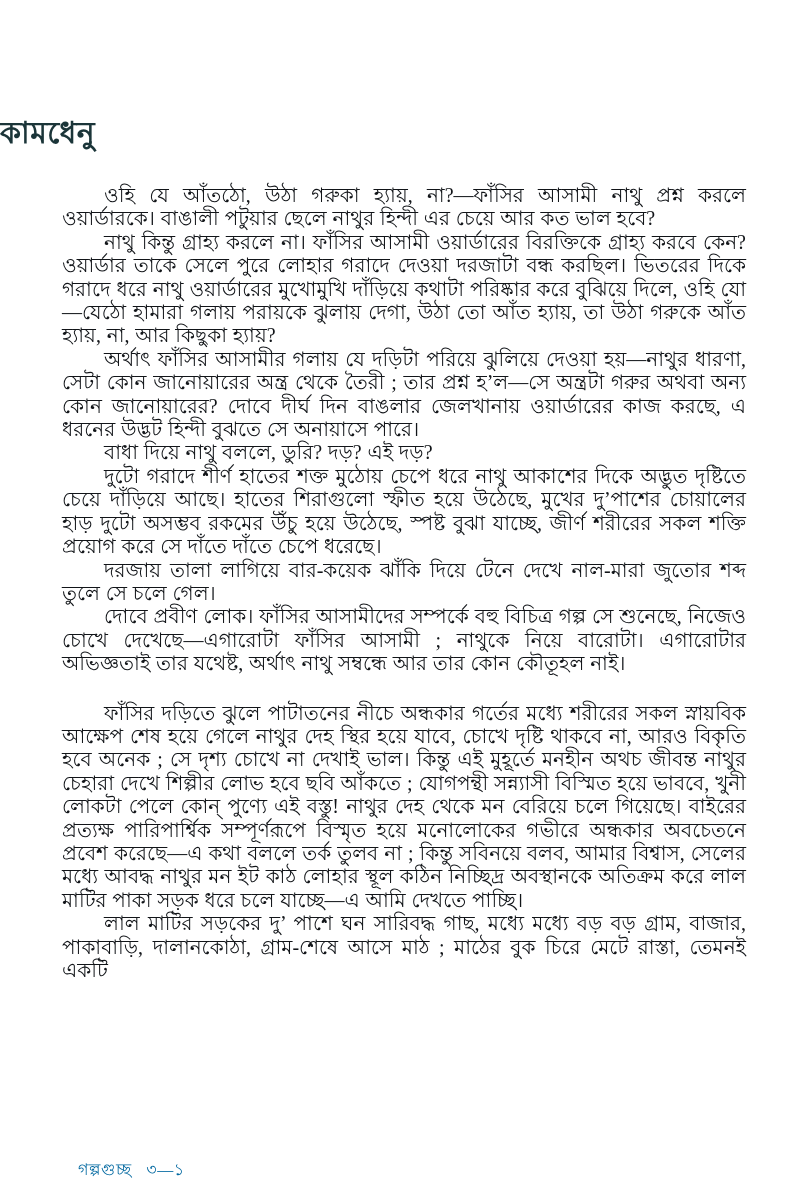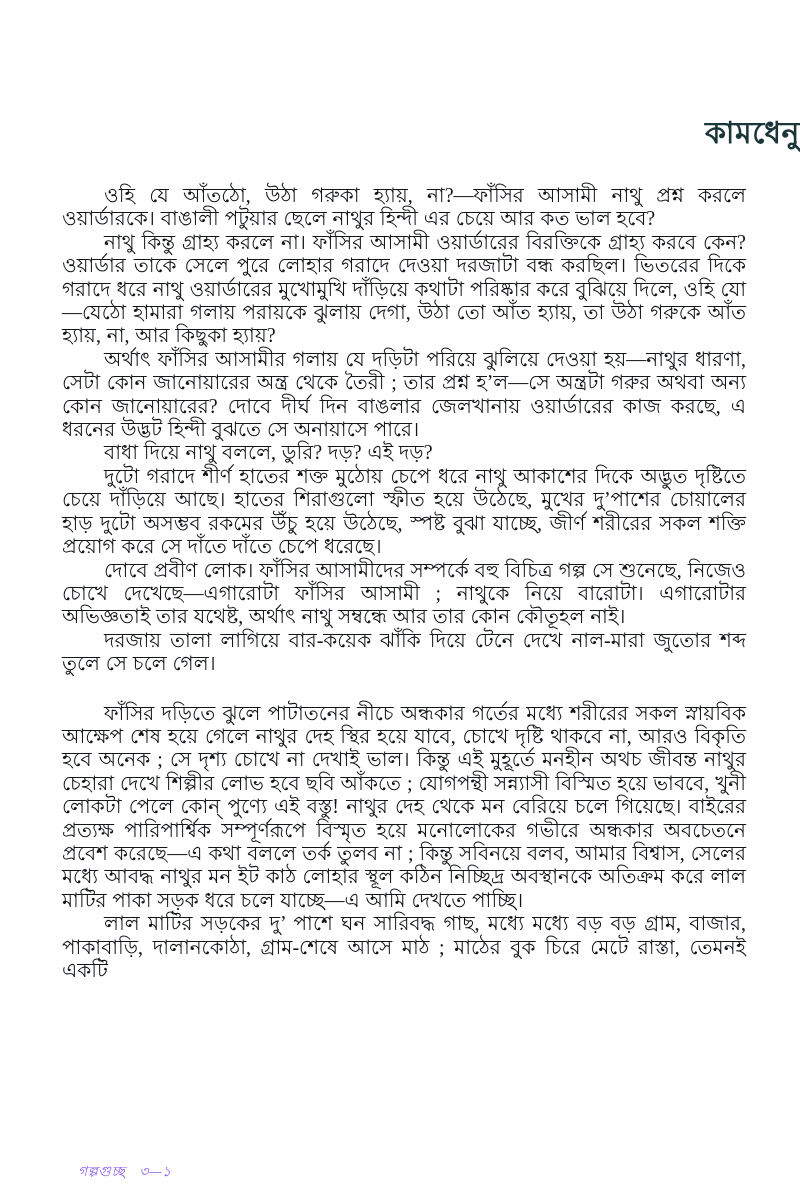--- a/index.html
+++ b/index.html
@@ -15,21 +15,21 @@
     margin: 0 auto;
     background: #ffffff;
     overflow: hidden;
     font-family: "Liberation Serif", "DejaVu Serif", serif;
   }
   .page-title {
     position: absolute;
     top: 96px;
     left: 0;
     width: 800px;
-    text-align: right;
+    text-align: left;
     font-size: 30px;
     font-weight: 700;
     letter-spacing: 0.5px;
     color: #1b3539;
     line-height: 1.1;
   }
   .content {
     position: absolute;
     top: 184px;
     left: 62px;
@@ -47,47 +47,46 @@
     word-spacing: 0.04em;
     hyphens: none;
   }
   .section-gap {
     height: 26px;
   }
   .footer {
     position: absolute;
     left: 78px;
     bottom: 16px;
-    font-size: 14px;
-    color: #8b5cf6;
+    font-size: 16px;
+    color: #0369a1;
     letter-spacing: 0.6px;
     white-space: nowrap;
-    font-style: italic;
   }
   .footer .folio-num {
     margin-left: 10px;
   }
 </style>
 </head>
 <body>
 
 <div class="page">
 
   <h1 class="page-title">কামধেনু</h1>
 
   <div class="content">
 
     <div>
       <p class="para">ওহি যে আঁতঠো, উঠা গরুকা হ্যায়, না?—ফাঁসির আসামী নাথু প্রশ্ন করলে ওয়ার্ডারকে। বাঙালী পটুয়ার ছেলে নাথুর হিন্দী এর চেয়ে আর কত ভাল হবে?</p>
       <p class="para">নাথু কিন্তু গ্রাহ্য করলে না। ফাঁসির আসামী ওয়ার্ডারের বিরক্তিকে গ্রাহ্য করবে কেন? ওয়ার্ডার তাকে সেলে পুরে লোহার গরাদে দেওয়া দরজাটা বন্ধ করছিল। ভিতরের দিকে গরাদে ধরে নাথু ওয়ার্ডারের মুখোমুখি দাঁড়িয়ে কথাটা পরিষ্কার করে বুঝিয়ে দিলে, ওহি যো—যেঠো হামারা গলায় পরায়কে ঝুলায় দেগা, উঠা তো আঁত হ্যায়, তা উঠা গরুকে আঁত হ্যায়, না, আর কিছুকা হ্যায়?</p>
       <p class="para">অর্থাৎ ফাঁসির আসামীর গলায় যে দড়িটা পরিয়ে ঝুলিয়ে দেওয়া হয়—নাথুর ধারণা, সেটা কোন জানোয়ারের অন্ত্র থেকে তৈরী ; তার প্রশ্ন হ’ল—সে অন্ত্রটা গরুর অথবা অন্য কোন জানোয়ারের? দোবে দীর্ঘ দিন বাঙলার জেলখানায় ওয়ার্ডারের কাজ করছে, এ ধরনের উদ্ভট হিন্দী বুঝতে সে অনায়াসে পারে।</p>
       <p class="para">বাধা দিয়ে নাথু বললে, ডুরি? দড়? এই দড়?</p>
       <p class="para">দুটো গরাদে শীর্ণ হাতের শক্ত মুঠোয় চেপে ধরে নাথু আকাশের দিকে অদ্ভুত দৃষ্টিতে চেয়ে দাঁড়িয়ে আছে। হাতের শিরাগুলো স্ফীত হয়ে উঠেছে, মুখের দু’পাশের চোয়ালের হাড় দুটো অসম্ভব রকমের উঁচু হয়ে উঠেছে, স্পষ্ট বুঝা যাচ্ছে, জীর্ণ শরীরের সকল শক্তি প্রয়োগ করে সে দাঁতে দাঁতে চেপে ধরেছে।</p>
+      <p class="para">দরজায় তালা লাগিয়ে বার-কয়েক ঝাঁকি দিয়ে টেনে দেখে নাল-মারা জুতোর শব্দ তুলে সে চলে গেল।</p>
       <p class="para">দোবে প্রবীণ লোক। ফাঁসির আসামীদের সম্পর্কে বহু বিচিত্র গল্প সে শুনেছে, নিজেও চোখে দেখেছে—এগারোটা ফাঁসির আসামী ; নাথুকে নিয়ে বারোটা। এগারোটার অভিজ্ঞতাই তার যথেষ্ট, অর্থাৎ নাথু সম্বন্ধে আর তার কোন কৌতূহল নাই।</p>
-      <p class="para">দরজায় তালা লাগিয়ে বার-কয়েক ঝাঁকি দিয়ে টেনে দেখে নাল-মারা জুতোর শব্দ তুলে সে চলে গেল।</p>
     </div>
 
     <div class="section-gap"></div>
 
     <div>
       <p class="para">ফাঁসির দড়িতে ঝুলে পাটাতনের নীচে অন্ধকার গর্তের মধ্যে শরীরের সকল স্নায়বিক আক্ষেপ শেষ হয়ে গেলে নাথুর দেহ স্থির হয়ে যাবে, চোখে দৃষ্টি থাকবে না, আরও বিকৃতি হবে অনেক ; সে দৃশ্য চোখে না দেখাই ভাল। কিন্তু এই মুহূর্তে মনহীন অথচ জীবন্ত নাথুর চেহারা দেখে শিল্পীর লোভ হবে ছবি আঁকতে ; যোগপন্থী সন্ন্যাসী বিস্মিত হয়ে ভাববে, খুনী লোকটা পেলে কোন্ পুণ্যে এই বস্তু! নাথুর দেহ থেকে মন বেরিয়ে চলে গিয়েছে। বাইরের প্রত্যক্ষ পারিপার্শ্বিক সম্পূর্ণরূপে বিস্মৃত হয়ে মনোলোকের গভীরে অন্ধকার অবচেতনে প্রবেশ করেছে—এ কথা বললে তর্ক তুলব না ; কিন্তু সবিনয়ে বলব, আমার বিশ্বাস, সেলের মধ্যে আবদ্ধ নাথুর মন ইট কাঠ লোহার স্থূল কঠিন নিচ্ছিদ্র অবস্থানকে অতিক্রম করে লাল মাটির পাকা সড়ক ধরে চলে যাচ্ছে—এ আমি দেখতে পাচ্ছি।</p>
       <p class="para">লাল মাটির সড়কের দু’ পাশে ঘন সারিবদ্ধ গাছ, মধ্যে মধ্যে বড় বড় গ্রাম, বাজার, পাকাবাড়ি, দালানকোঠা, গ্রাম-শেষে আসে মাঠ ; মাঠের বুক চিরে মেটে রাস্তা, তেমনই একটি</p>
     </div>
 
   </div>

